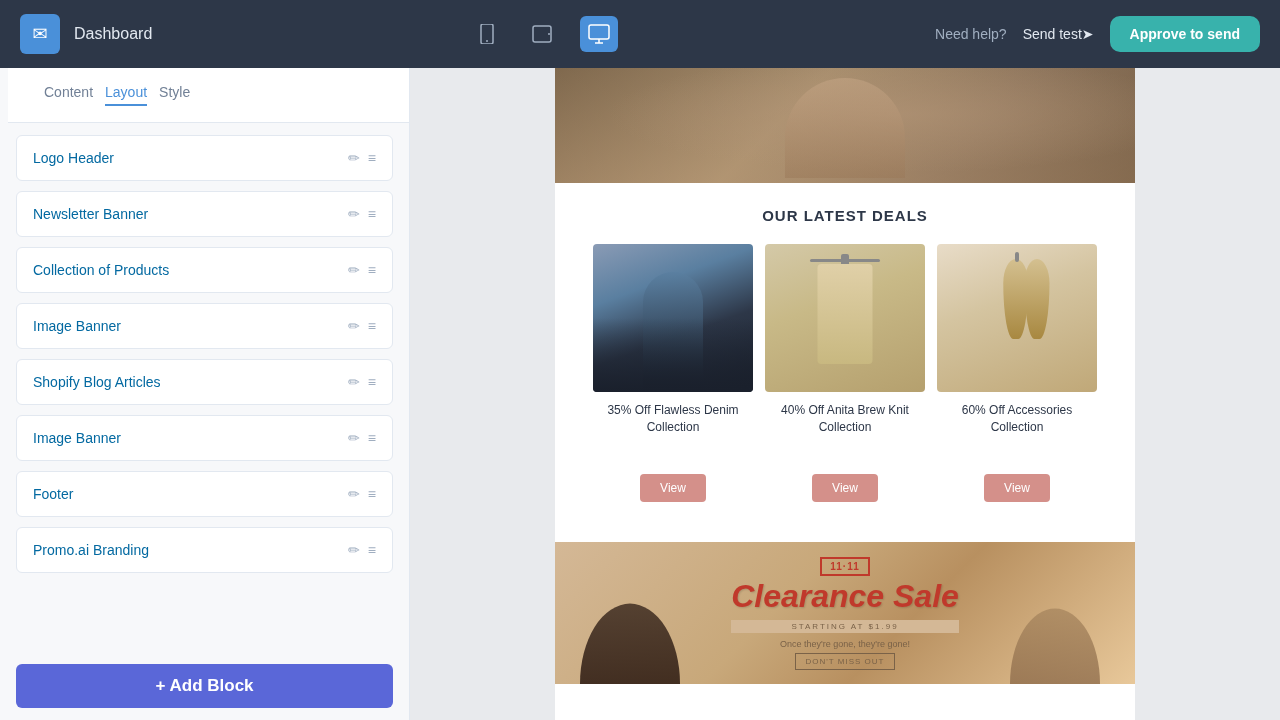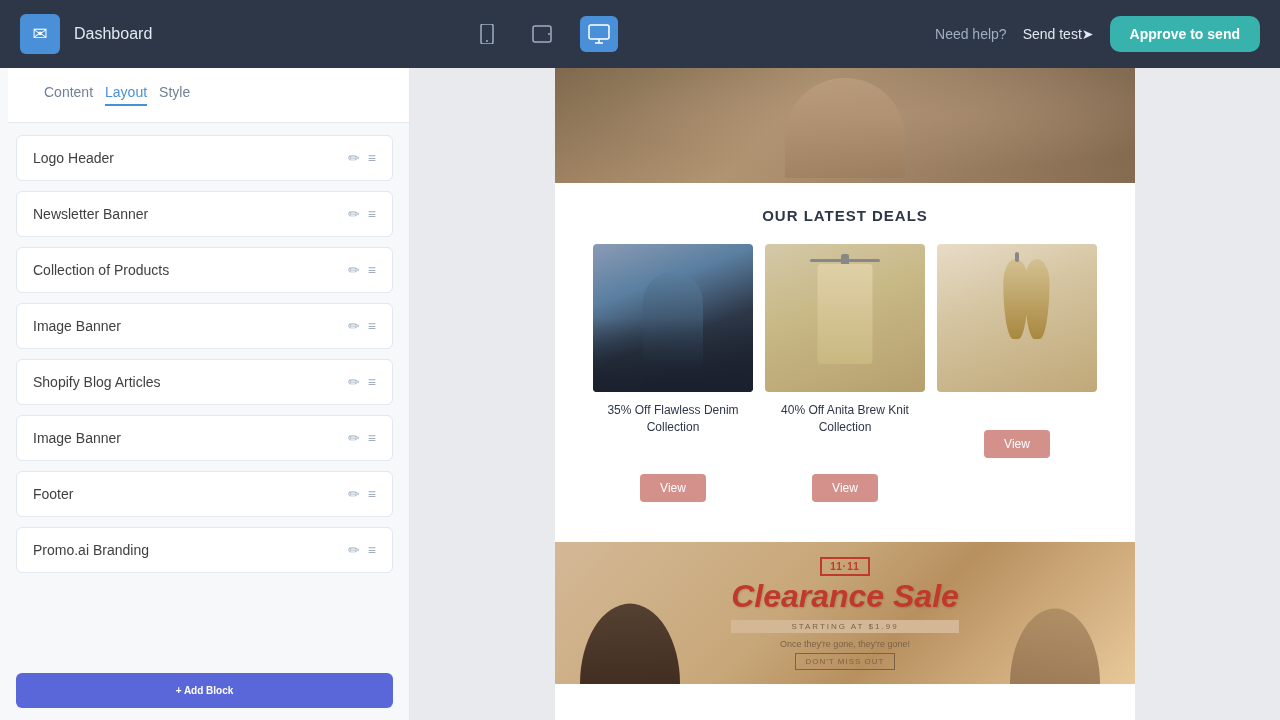--- a/index.html
+++ b/index.html
@@ -134,40 +134,40 @@
       border-radius: 6px;
       padding: 14px 16px;
       margin-bottom: 10px;
       display: flex;
       align-items: center;
       justify-content: space-between;
       cursor: pointer;
     }
     .sidebar-item-label {
       font-size: 14px;
-      color: #404040;
+      color: #0369a1;
     }
     .sidebar-item-actions {
       display: flex;
       gap: 8px;
       color: #a0aec0;
       font-size: 14px;
     }
     .sidebar-bottom {
       padding: 12px 16px;
       background: #f7f8fa;
     }
     .add-block-btn {
       width: 100%;
       padding: 12px;
       background: #5a67d8;
       color: white;
       border: none;
       border-radius: 6px;
-      font-size: 10px;
+      font-size: 17px;
       cursor: pointer;
       font-weight: 600;
     }
 
     
     .sidebar-items::-webkit-scrollbar { width: 6px; }
     .sidebar-items::-webkit-scrollbar-track { background: transparent; }
     .sidebar-items::-webkit-scrollbar-thumb { background: #cbd5e0; border-radius: 3px; }
 
     
@@ -497,20 +497,21 @@
             <button class="deal-view-btn">View</button>
           </div>
 
           <div class="deal-card">
             <div class="deal-img deal-img-3">
 
               <div style="position:absolute;top:15px;left:50%;transform:translateX(-55%);width:25px;height:80px;background:linear-gradient(180deg,#d4c090 0%,#a88840 100%);border-radius:50% 50% 40% 40% / 30% 30% 70% 70%;"></div>
               <div style="position:absolute;top:15px;left:50%;transform:translateX(30%);width:25px;height:80px;background:linear-gradient(180deg,#d4c090 0%,#a88840 100%);border-radius:50% 50% 40% 40% / 30% 30% 70% 70%;"></div>
               <div style="position:absolute;top:8px;left:50%;transform:translateX(-50%);width:4px;height:10px;background:#888;border-radius:2px;"></div>
             </div>
+            <div class="deal-label">60% Off Accessories Collection</div>
             <button class="deal-view-btn">View</button>
           </div>
         </div>
       </div>
 
       <div class="clearance-banner">
 
         <div class="person-left" style="background:linear-gradient(180deg,#5a4838 0%,#2a1810 100%);clip-path:ellipse(50px 80px at 50% 100%);width:110px;height:180px;position:absolute;left:20px;bottom:0;border-radius:55px 55px 0 0;opacity:0.85;"></div>
         <div class="person-right" style="background:linear-gradient(180deg,#c8a878 0%,#8a6848 100%);clip-path:ellipse(45px 75px at 50% 100%);width:100px;height:165px;position:absolute;right:30px;bottom:0;border-radius:50px 50px 0 0;opacity:0.75;"></div>
 

